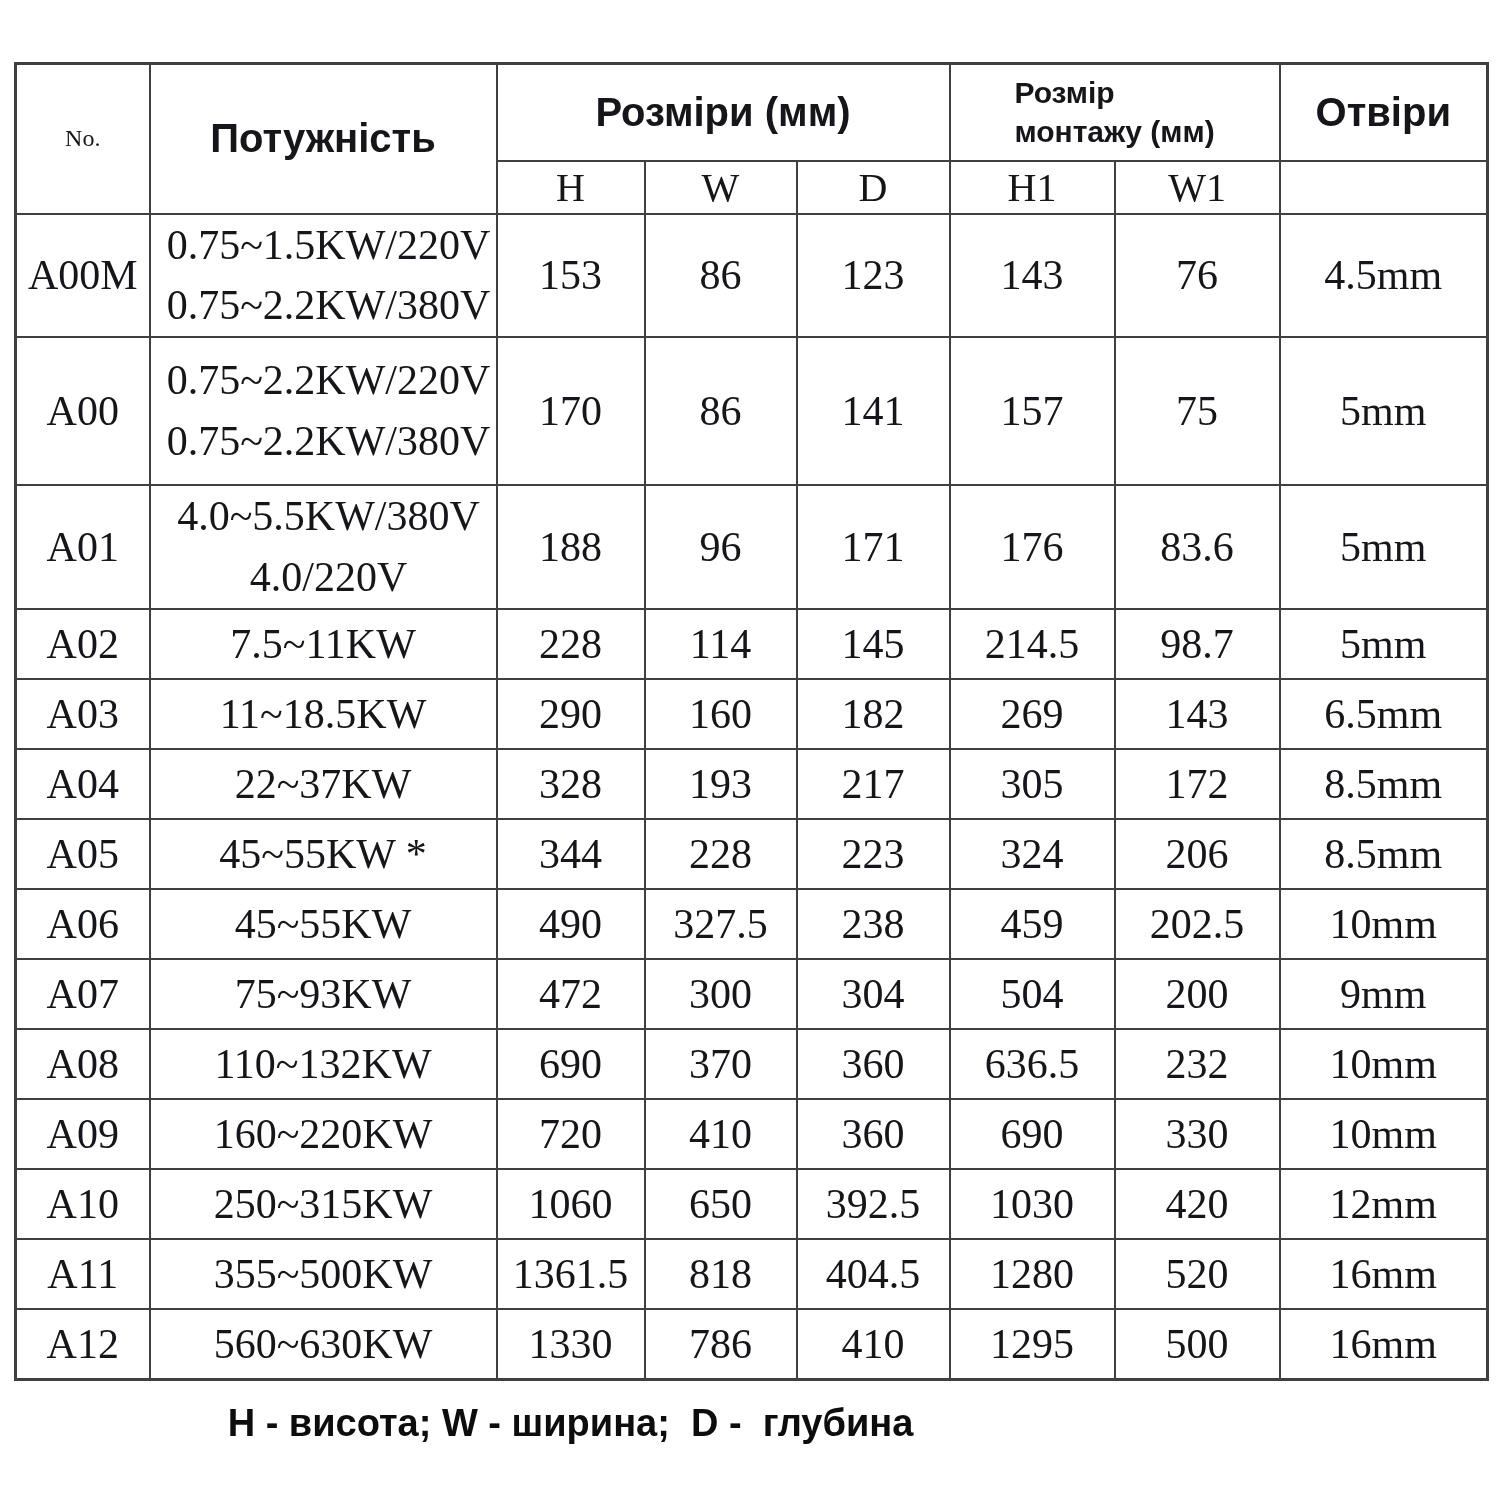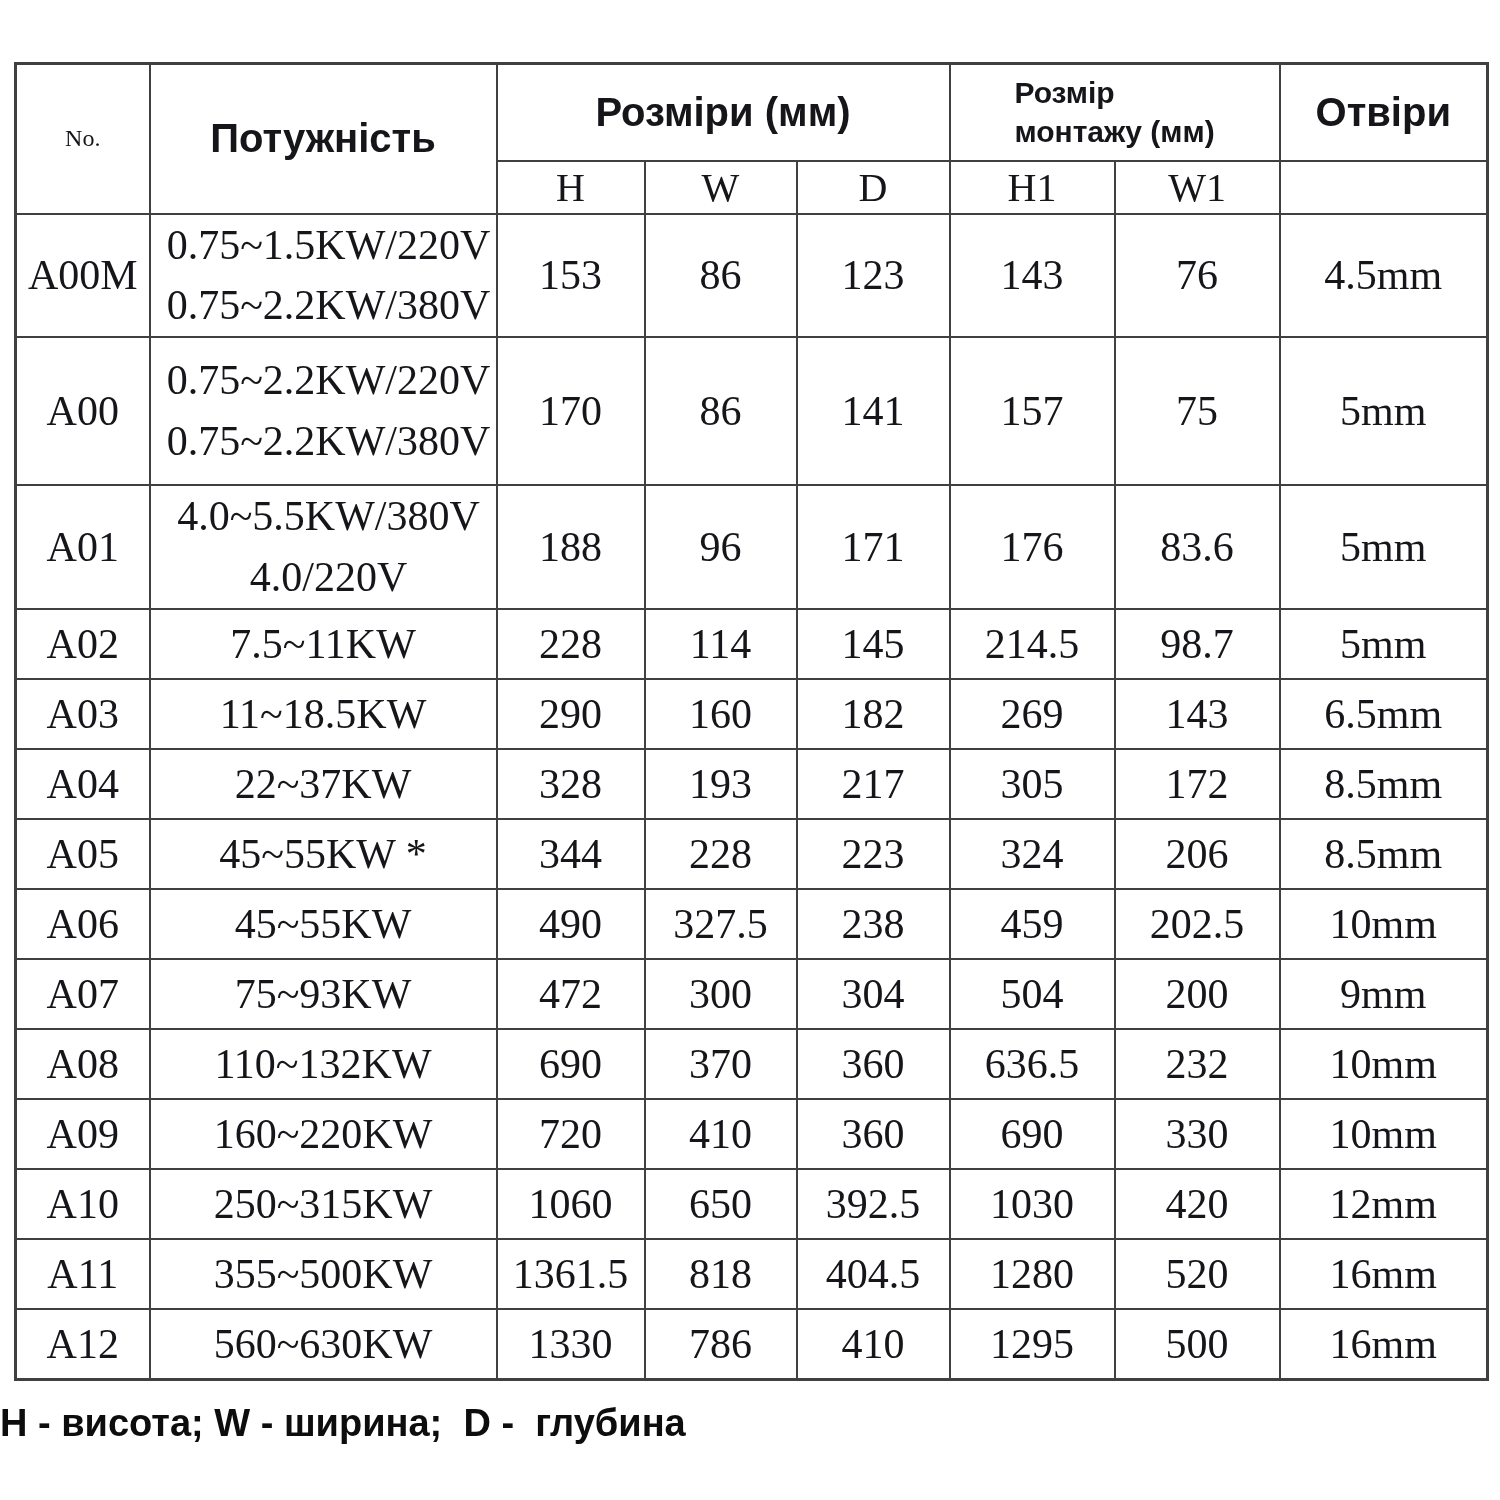--- a/index.html
+++ b/index.html
@@ -69,20 +69,21 @@
     font-size: 42px;
   }
   td.power .pline { line-height: 1.45; padding-left: 11px; }
   
   .footer-legend {
     position: absolute;
     left: 0; top: 1402px;
     width: 1256px;
     box-sizing: border-box;
     padding-right: 115px;
+    text-align: center;
     font-family: "Liberation Sans", sans-serif;
     font-weight: 700;
     font-size: 38px;
     color: #0d0d0d;
     white-space: pre;
   }
 </style>
 </head>
 <body>
 

